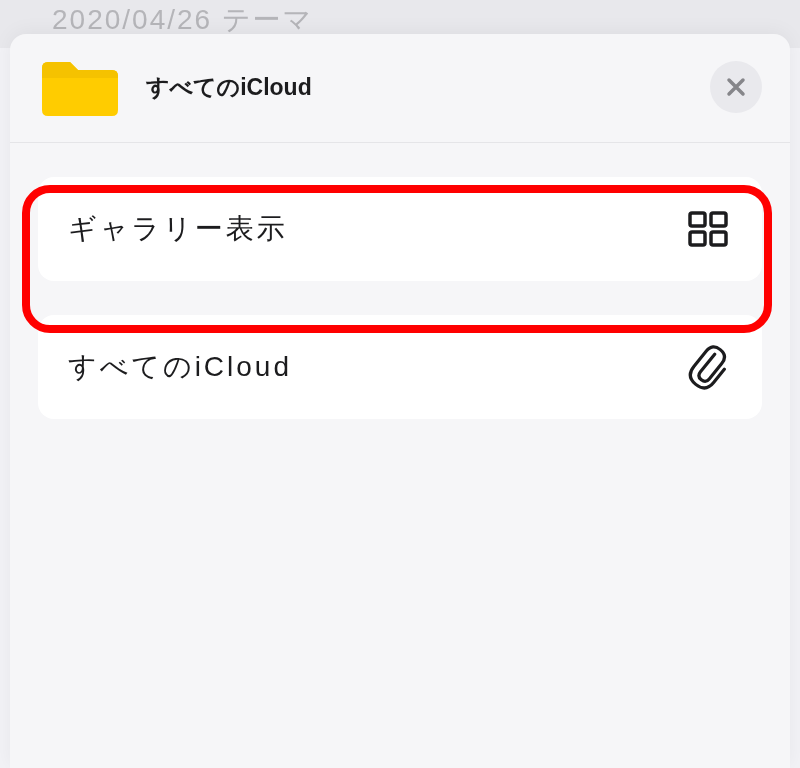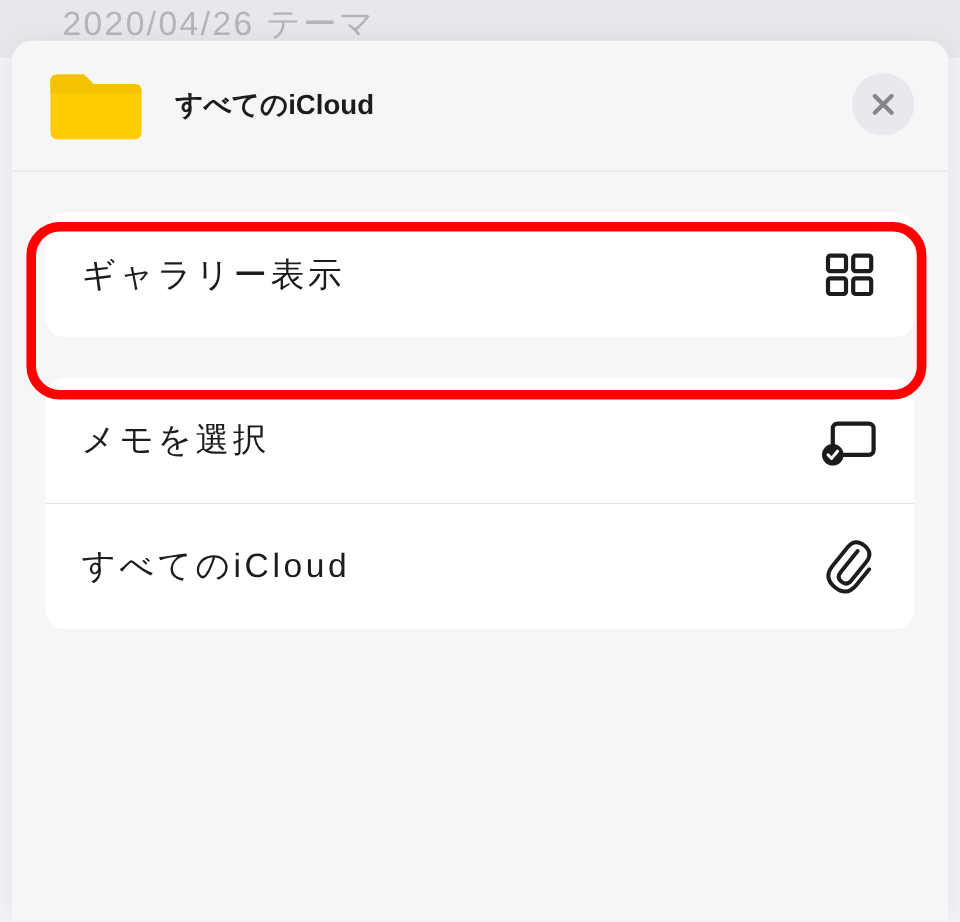--- a/index.html
+++ b/index.html
@@ -153,30 +153,20 @@
             <rect x="27" y="8" width="15" height="13" rx="2" fill="none" stroke="#1c1c1e" stroke-width="3.5"></rect>
             <rect x="6" y="27" width="15" height="13" rx="2" fill="none" stroke="#1c1c1e" stroke-width="3.5"></rect>
             <rect x="27" y="27" width="15" height="13" rx="2" fill="none" stroke="#1c1c1e" stroke-width="3.5"></rect>
           </svg>
         </span>
       </div>
     </div>
 
     <div class="menu-group">
       <div class="menu-item">
-        <span class="menu-label">メモを選択</span>
-        <span class="menu-icon">
-          <svg viewBox="0 0 48 48">
-            <rect x="10" y="10" width="34" height="26" rx="4" fill="none" stroke="#1c1c1e" stroke-width="3.5"></rect>
-            <circle cx="10" cy="36" r="9" fill="#1c1c1e"></circle>
-            <path d="M 6 36 L 9 39 L 14 33" stroke="#ffffff" stroke-width="2.5" fill="none" stroke-linecap="round" stroke-linejoin="round"></path>
-          </svg>
-        </span>
-      </div>
-      <div class="menu-item">
         <span class="menu-label">すべてのiCloud</span>
         <span class="menu-icon">
           <svg viewBox="0 0 48 48">
             <path d="M 32 12 L 16 28 Q 12 32 16 36 Q 20 40 24 36 L 38 22 Q 45 15 38 8 Q 31 1 24 8 L 10 22 Q 1 31 10 40 Q 19 49 28 40 L 40 28" fill="none" stroke="#1c1c1e" stroke-width="3.2" stroke-linecap="round" transform="rotate(-6 24 24)"></path>
           </svg>
         </span>
       </div>
     </div>
 
   </div>

